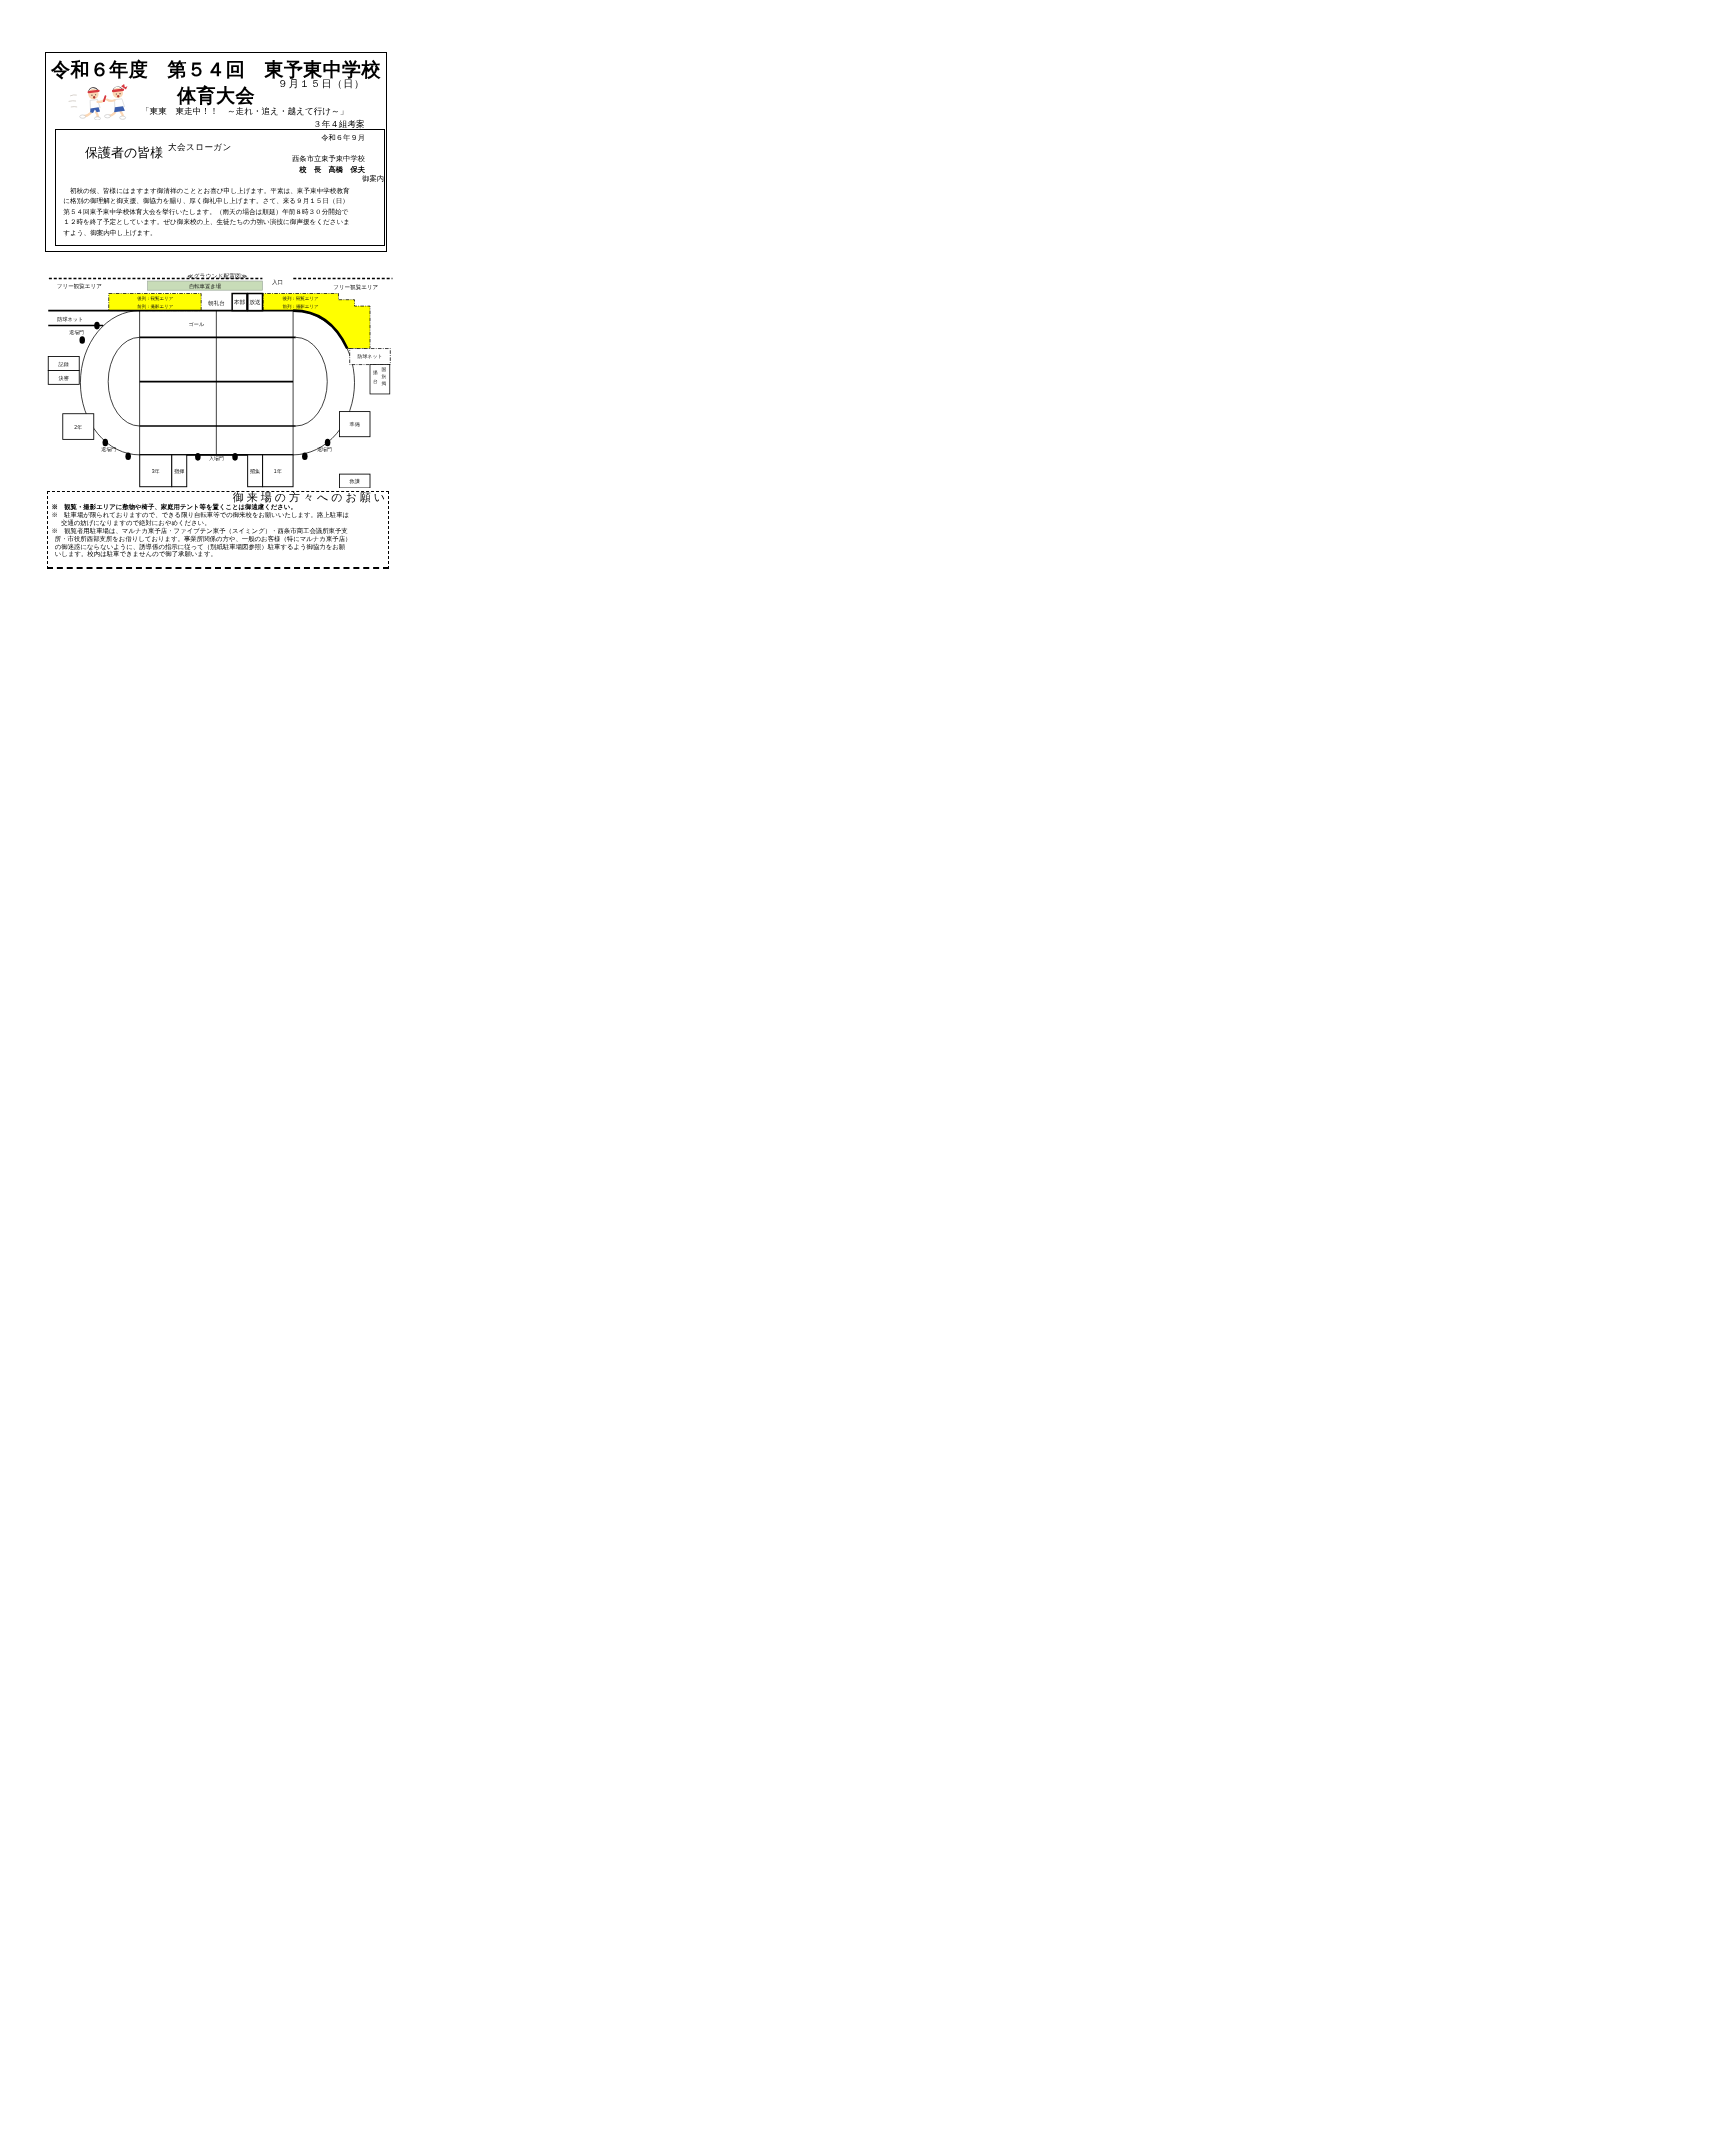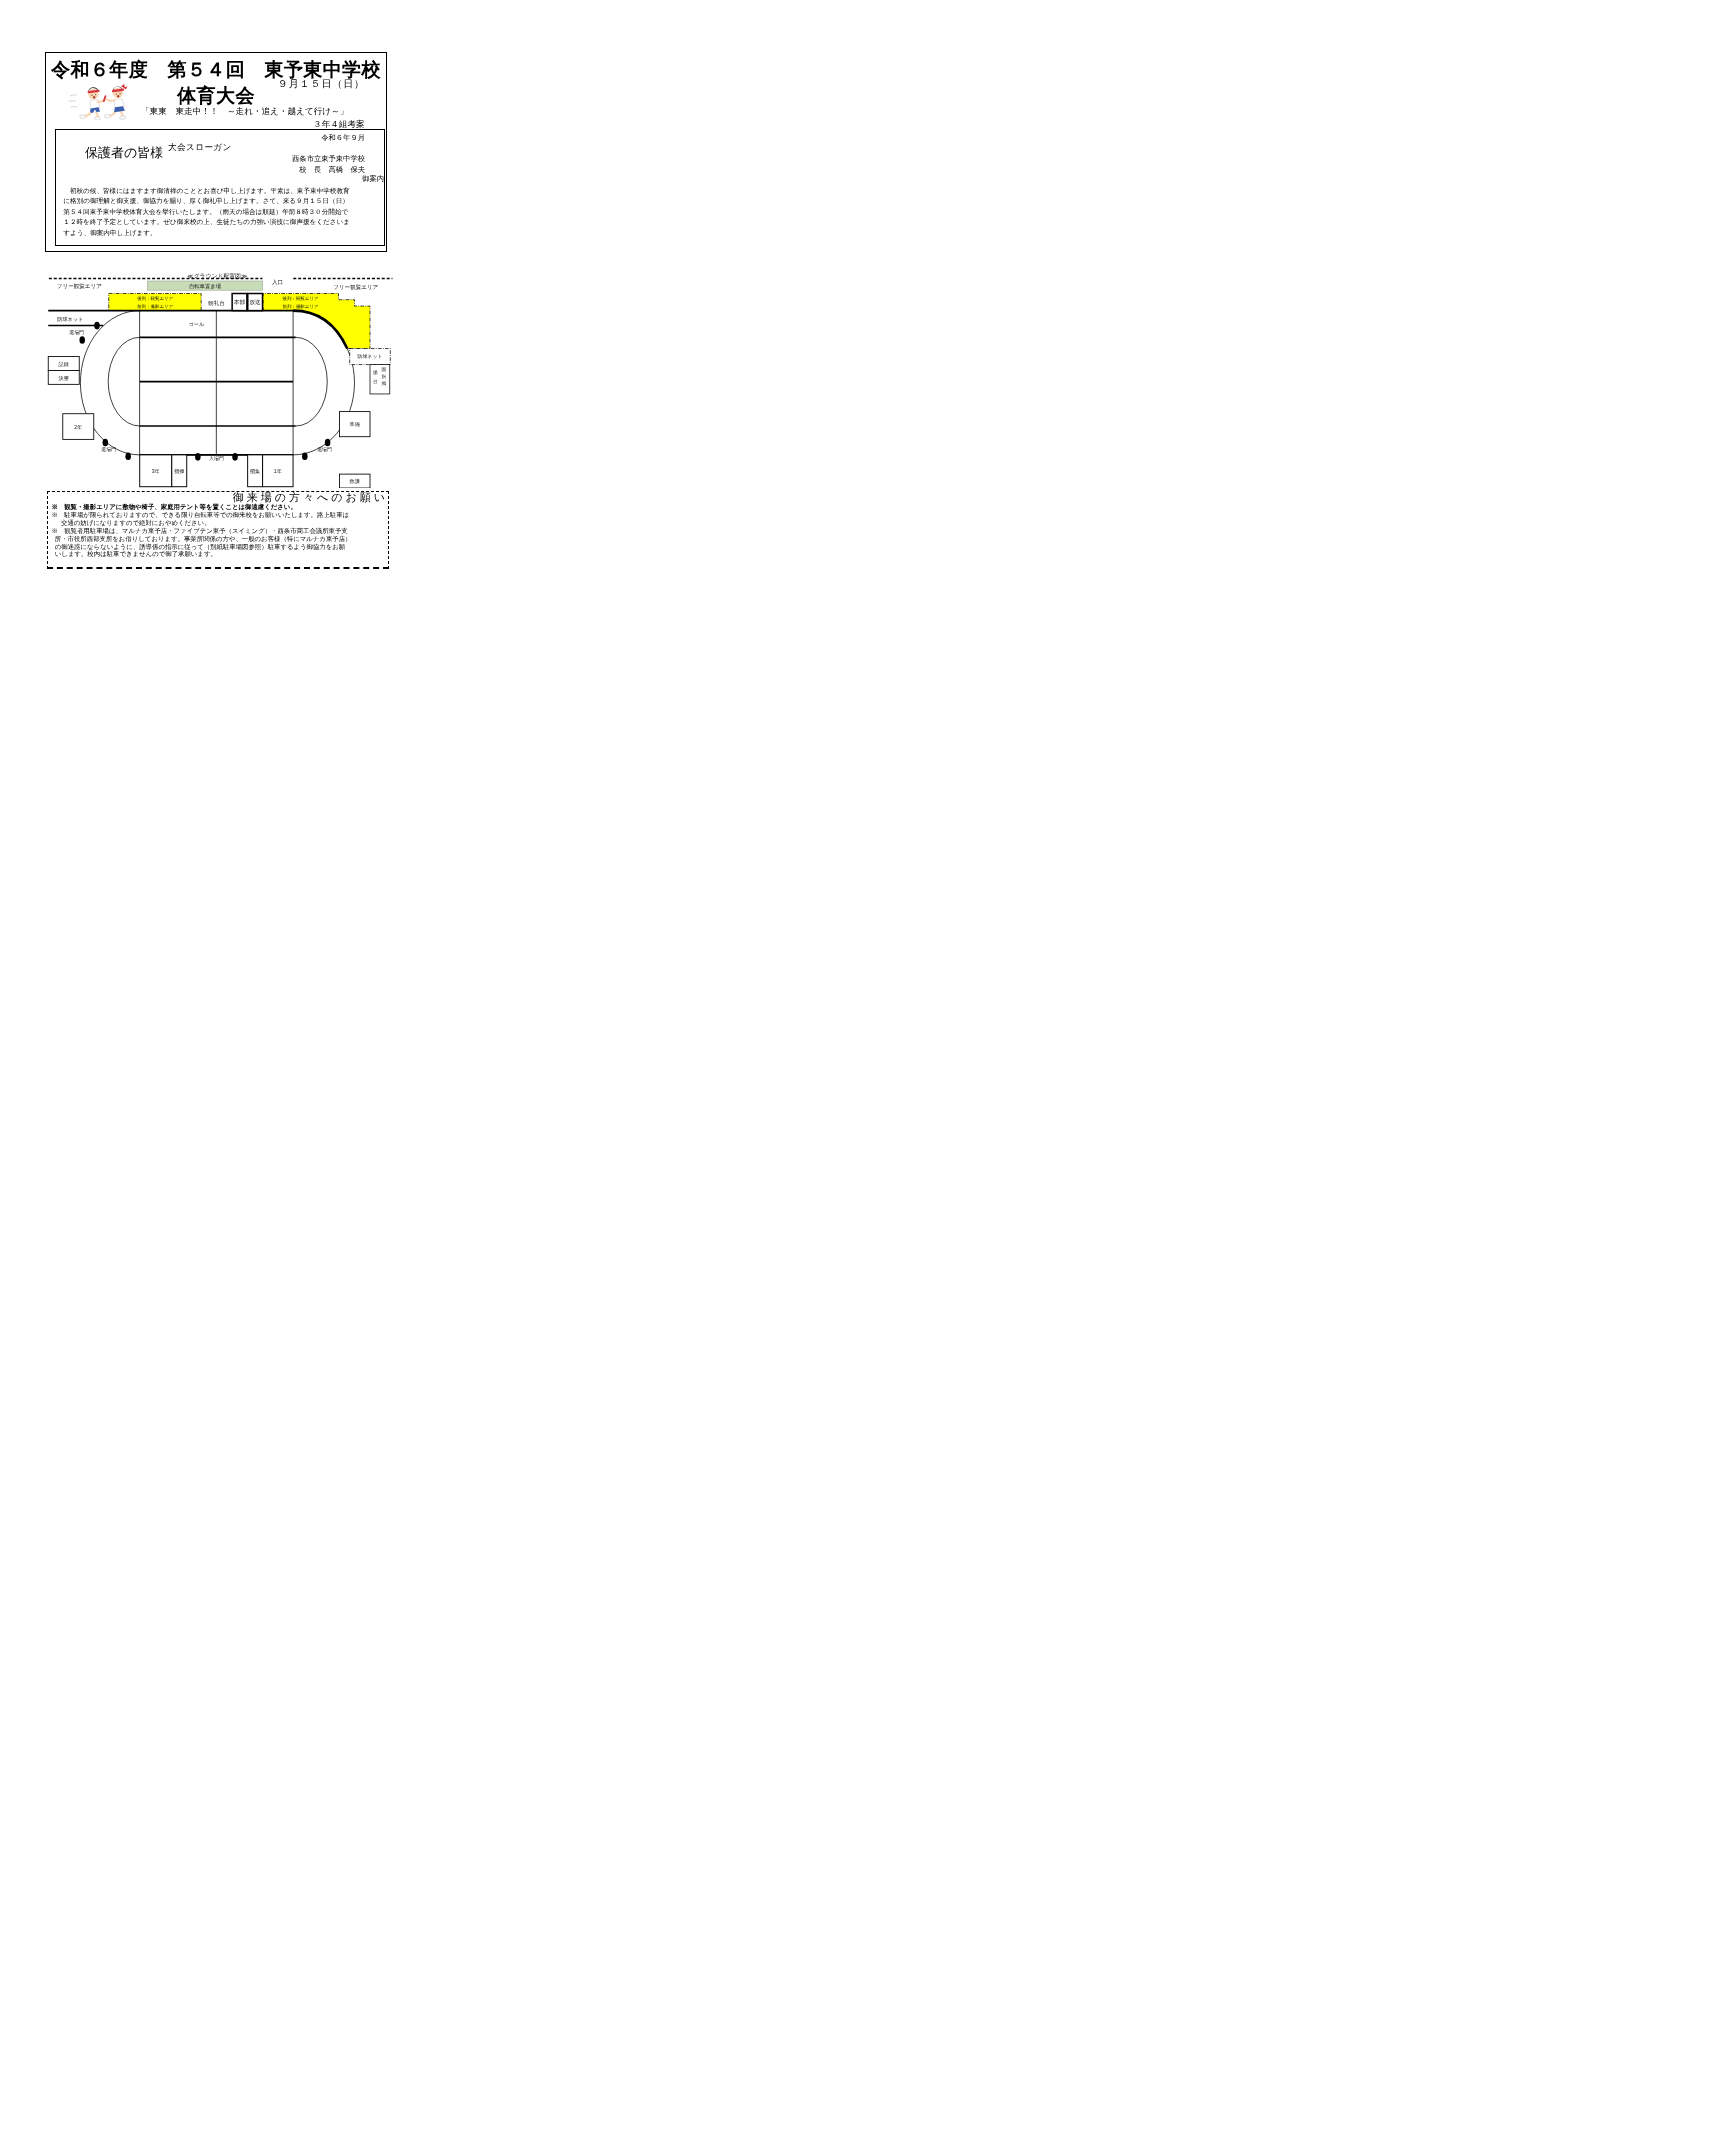--- a/index.html
+++ b/index.html
@@ -14,21 +14,21 @@
   .evt-title{left:0;right:0;top:4.3px;text-align:center;font-size:19px;font-weight:bold;letter-spacing:0.4px;}
   .evt-date{right:21px;top:24.4px;font-size:10px;letter-spacing:0.9px;}
   .slogan-label{left:122px;top:41px;font-size:8.6px;letter-spacing:0.4px;margin-top:48px;}
   .slogan-text{left:95px;top:53px;font-size:8.6px;}
   .slogan-credit{right:21.4px;top:66px;font-size:8.6px;}
   
   .letter-box{left:9px;top:76px;width:330px;height:117px;border:1.1px solid #000;box-sizing:border-box;}
   .l-issued{right:19px;top:3.4px;font-size:7.3px;}
   .l-salut{left:29px;top:13.7px;font-size:13px;}
   .l-school{right:19px;top:24.4px;font-size:7.3px;}
-  .l-principal{right:19px;top:35px;font-size:7.3px;}
+  .l-principal{right:19px;top:35px;font-size:7.3px;font-weight:bold;}
   .l-subject{left:0;right:0;top:44px;text-align:right;font-size:7.3px;}
   .l-body{left:7.3px;top:56px;width:317px;font-size:6.6px;line-height:10.4px;}
   
   .map-svg{left:41px;top:270px;width:362px;height:218px;}
   .map-svg text{font-family:"Liberation Sans","DejaVu Sans",sans-serif;fill:#111;}
   
   .notes-box{left:47px;top:491px;width:342px;height:78px;border:0.9px dashed #000;border-bottom:2.1px dashed #000;box-sizing:border-box;}
   .notes-title{text-align:right;font-size:11px;letter-spacing:3px;margin-top:0;line-height:11px;}
   .note-line{font-size:6.4px;line-height:7.9px;}
   .pl8{padding-left:3.4px;} .pl16{padding-left:6.8px;} .pl30{padding-left:13px;}

